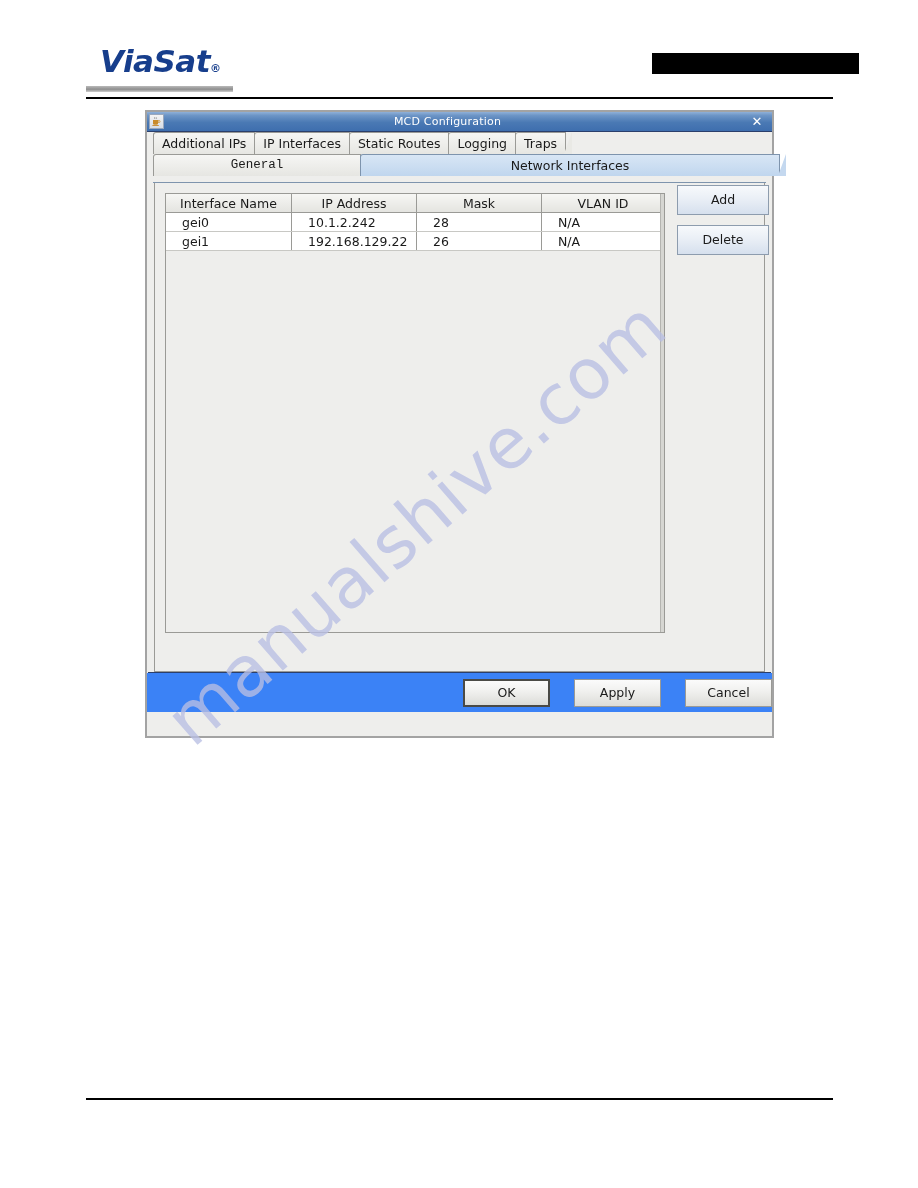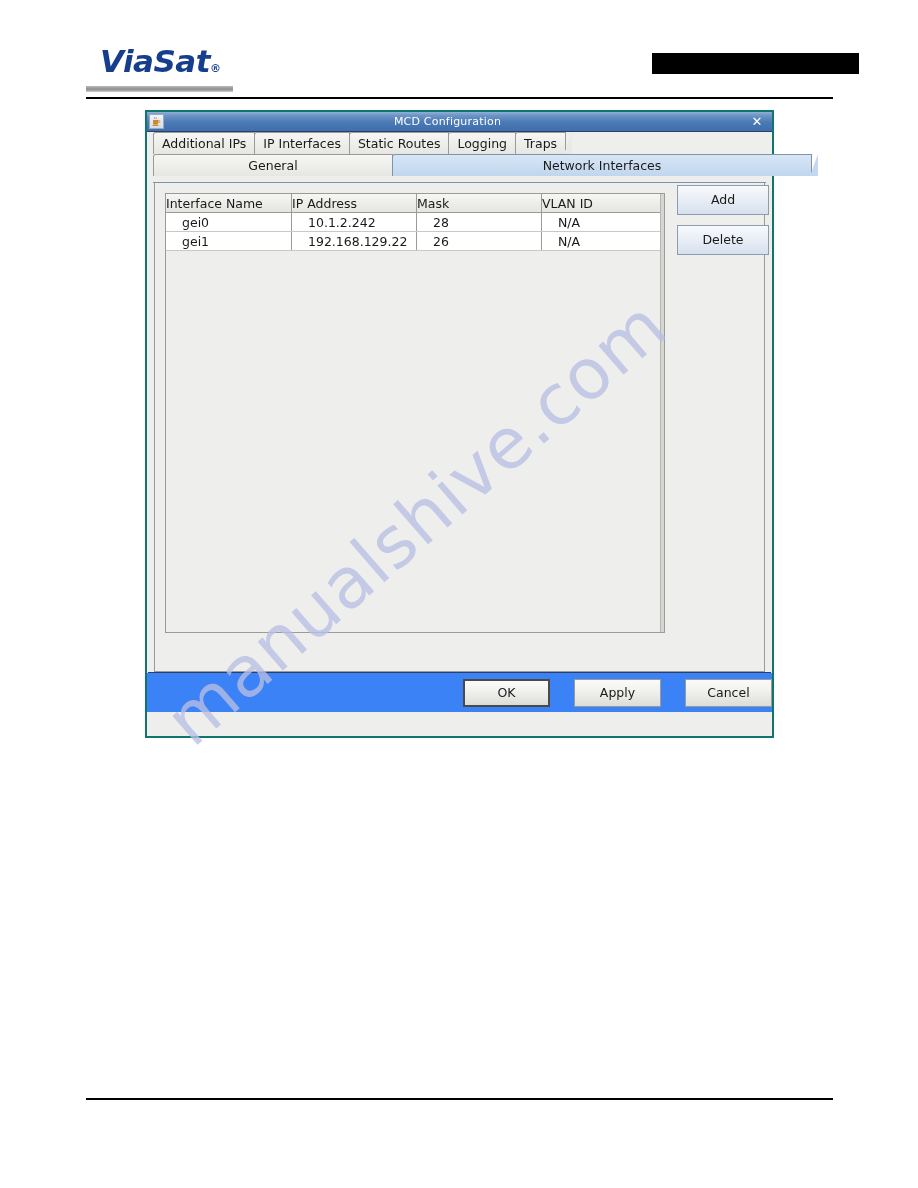--- a/index.html
+++ b/index.html
@@ -80,21 +80,21 @@
     letter-spacing: 1px;
     pointer-events: none;
     z-index: 40;
   }
 
   
   .dialog {
     position: absolute;
     left: 145px; top: 110px;
     width: 629px; height: 628px;
-    border: 2px solid #0f766e;
+    border: 2px solid #a3a3a3;
     background: #eeeeec;
     box-sizing: border-box;
     z-index: 10;
   }
   .titlebar {
     position: relative;
     height: 19px;
     background: linear-gradient(to bottom, #8fb0d8 0%, #6d95c6 18%, #4a79b4 55%, #3e6eae 100%);
     border-bottom: 1px solid #2b3f6b;
     display: flex;
@@ -187,21 +187,21 @@
     border-color: transparent transparent #e9e9e5 transparent;
   }
   .tab.selected {
     background: linear-gradient(to bottom, #d8e6f5, #c0d6ee);
     border-color: #7e94ad;
     z-index: 3;
   }
   .tab.selected::after {
     border-color: transparent transparent #c4d8ef transparent;
   }
-  .tab-general { width: 240px; }
+  .tab-general { width: 208px; font-family: Liberation Mono, monospace; }
   .tab-network { width: 420px; }
 
   .tab-underline {
     position: absolute;
     left: 6px; right: 6px;
     bottom: 0;
     height: 1px;
     background: #7e94ad;
   }
 
@@ -232,21 +232,21 @@
     background: #ffffff;
   }
   table.iface th {
     height: 18px;
     font-size: 12.5px;
     font-weight: normal;
     color: #1a1a1a;
     background: linear-gradient(to bottom, #f6f6f4, #e4e4e0);
     border-right: 1px solid #9a9a96;
     border-bottom: 1px solid #9a9a96;
-    text-align: left;
+    text-align: center;
     padding: 0;
   }
   table.iface th:last-child { border-right: none; }
   table.iface td {
     height: 18px;
     font-size: 12.5px;
     color: #1a1a1a;
     background: #ffffff;
     border-right: 1px solid #9a9a96;
     border-bottom: 1px solid #c8c8c4;

